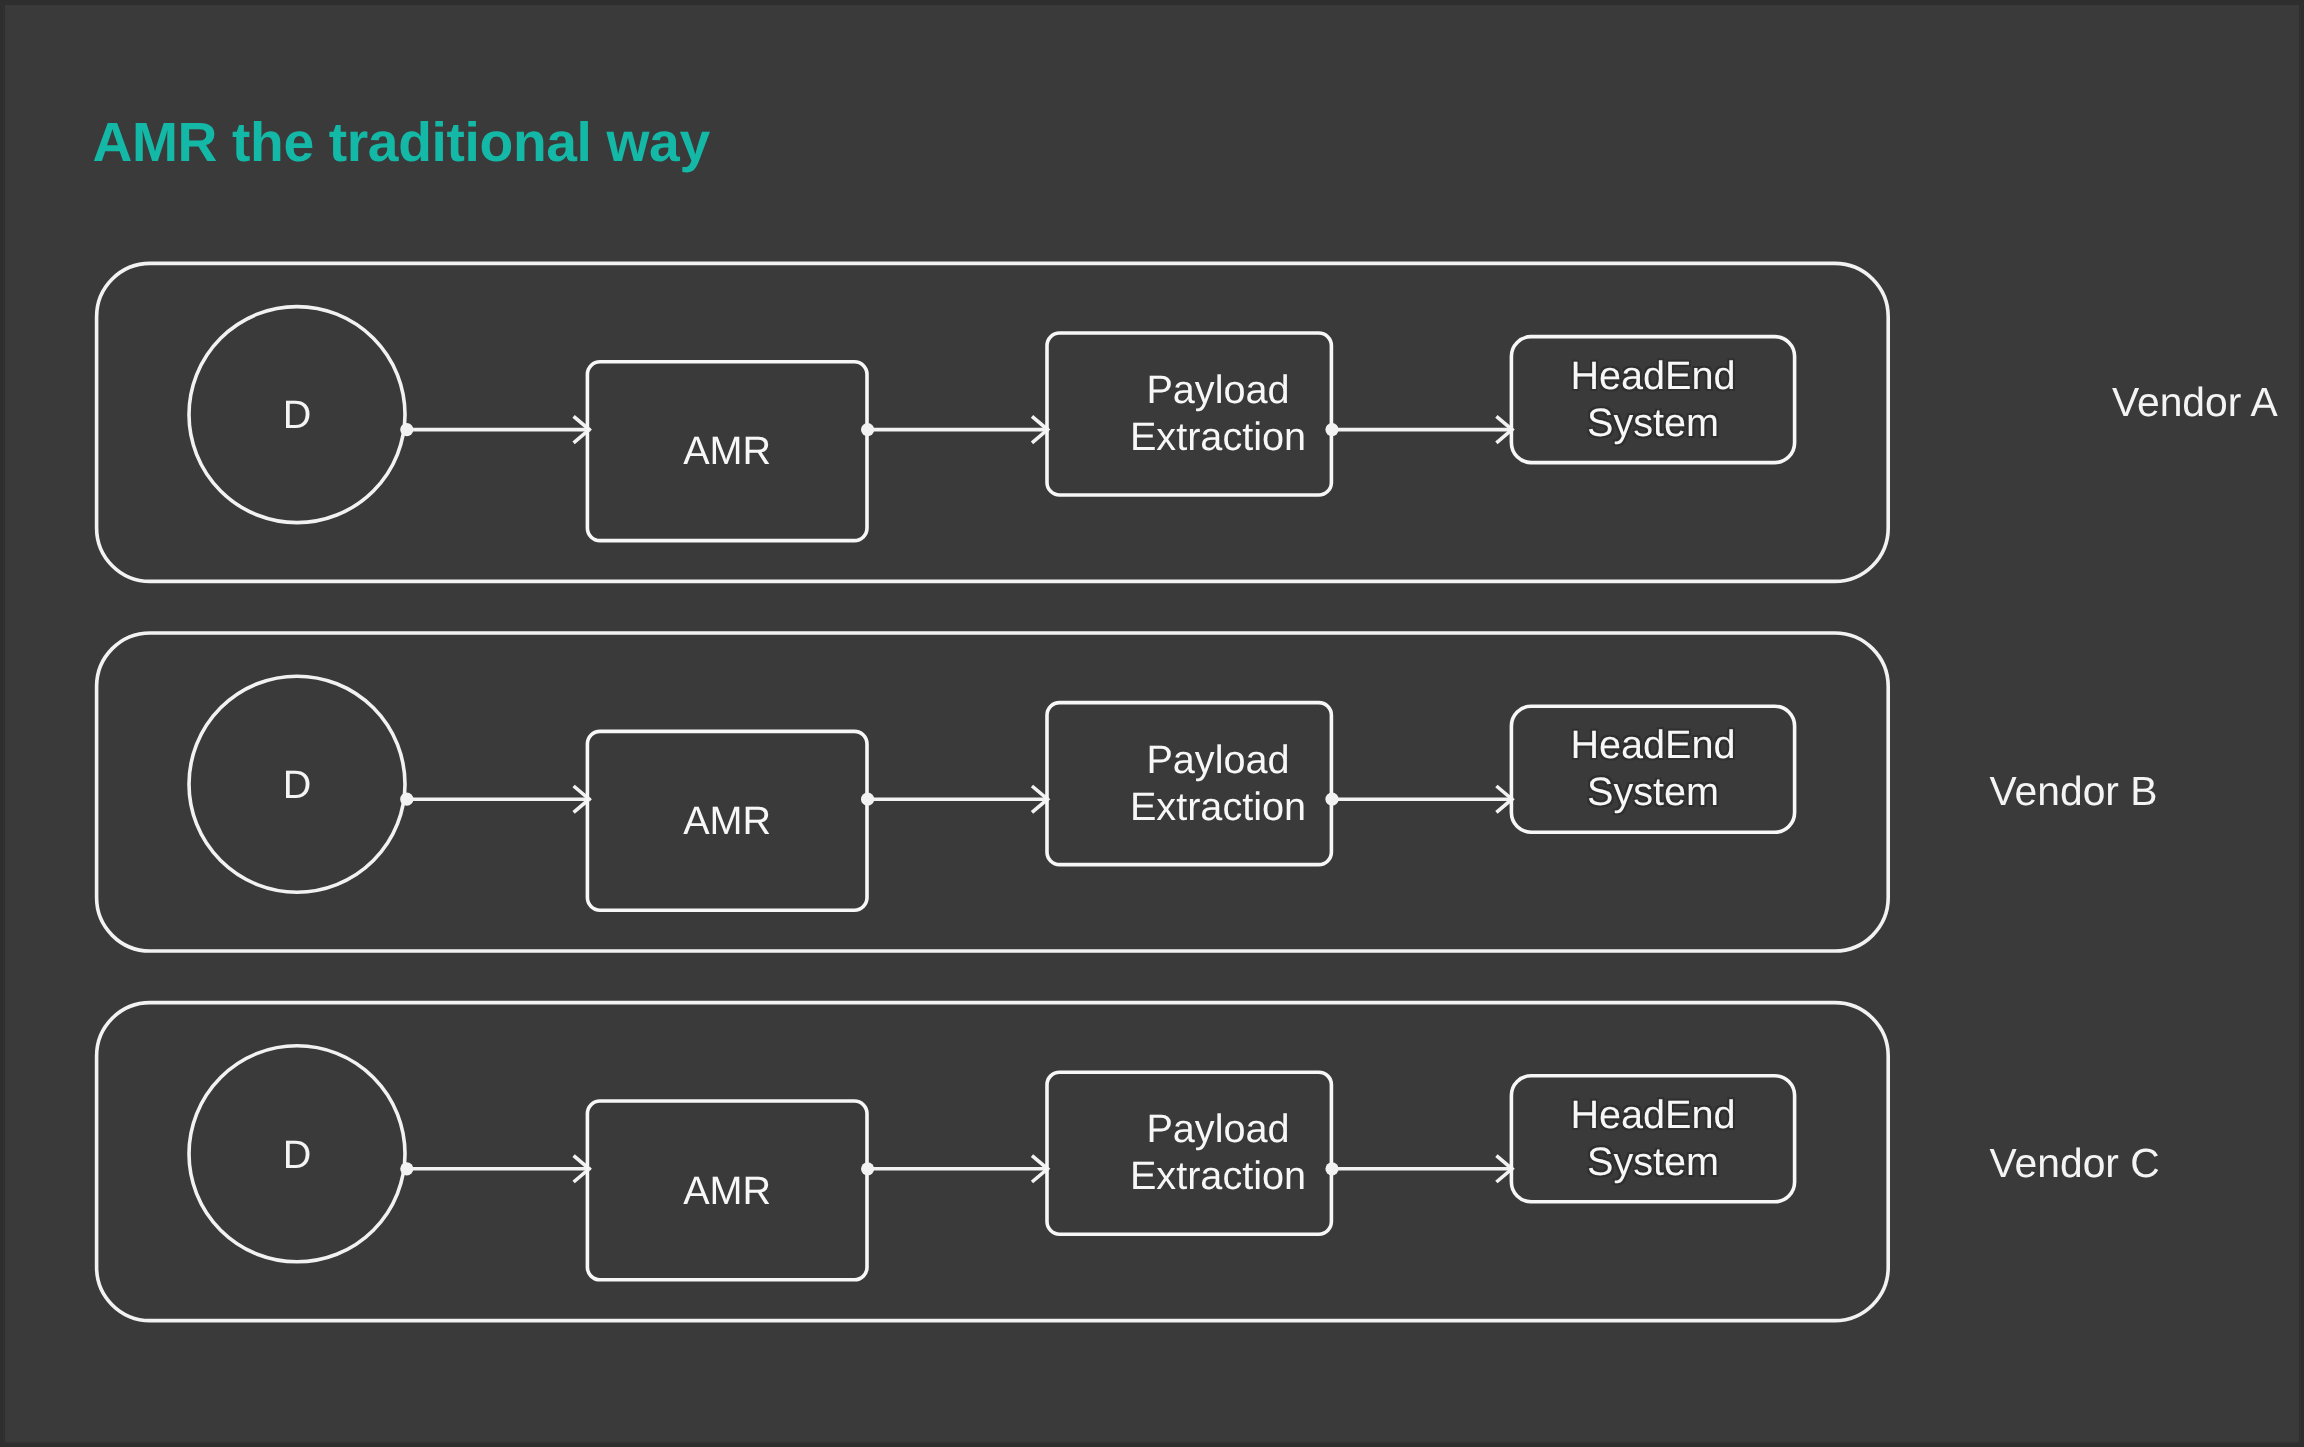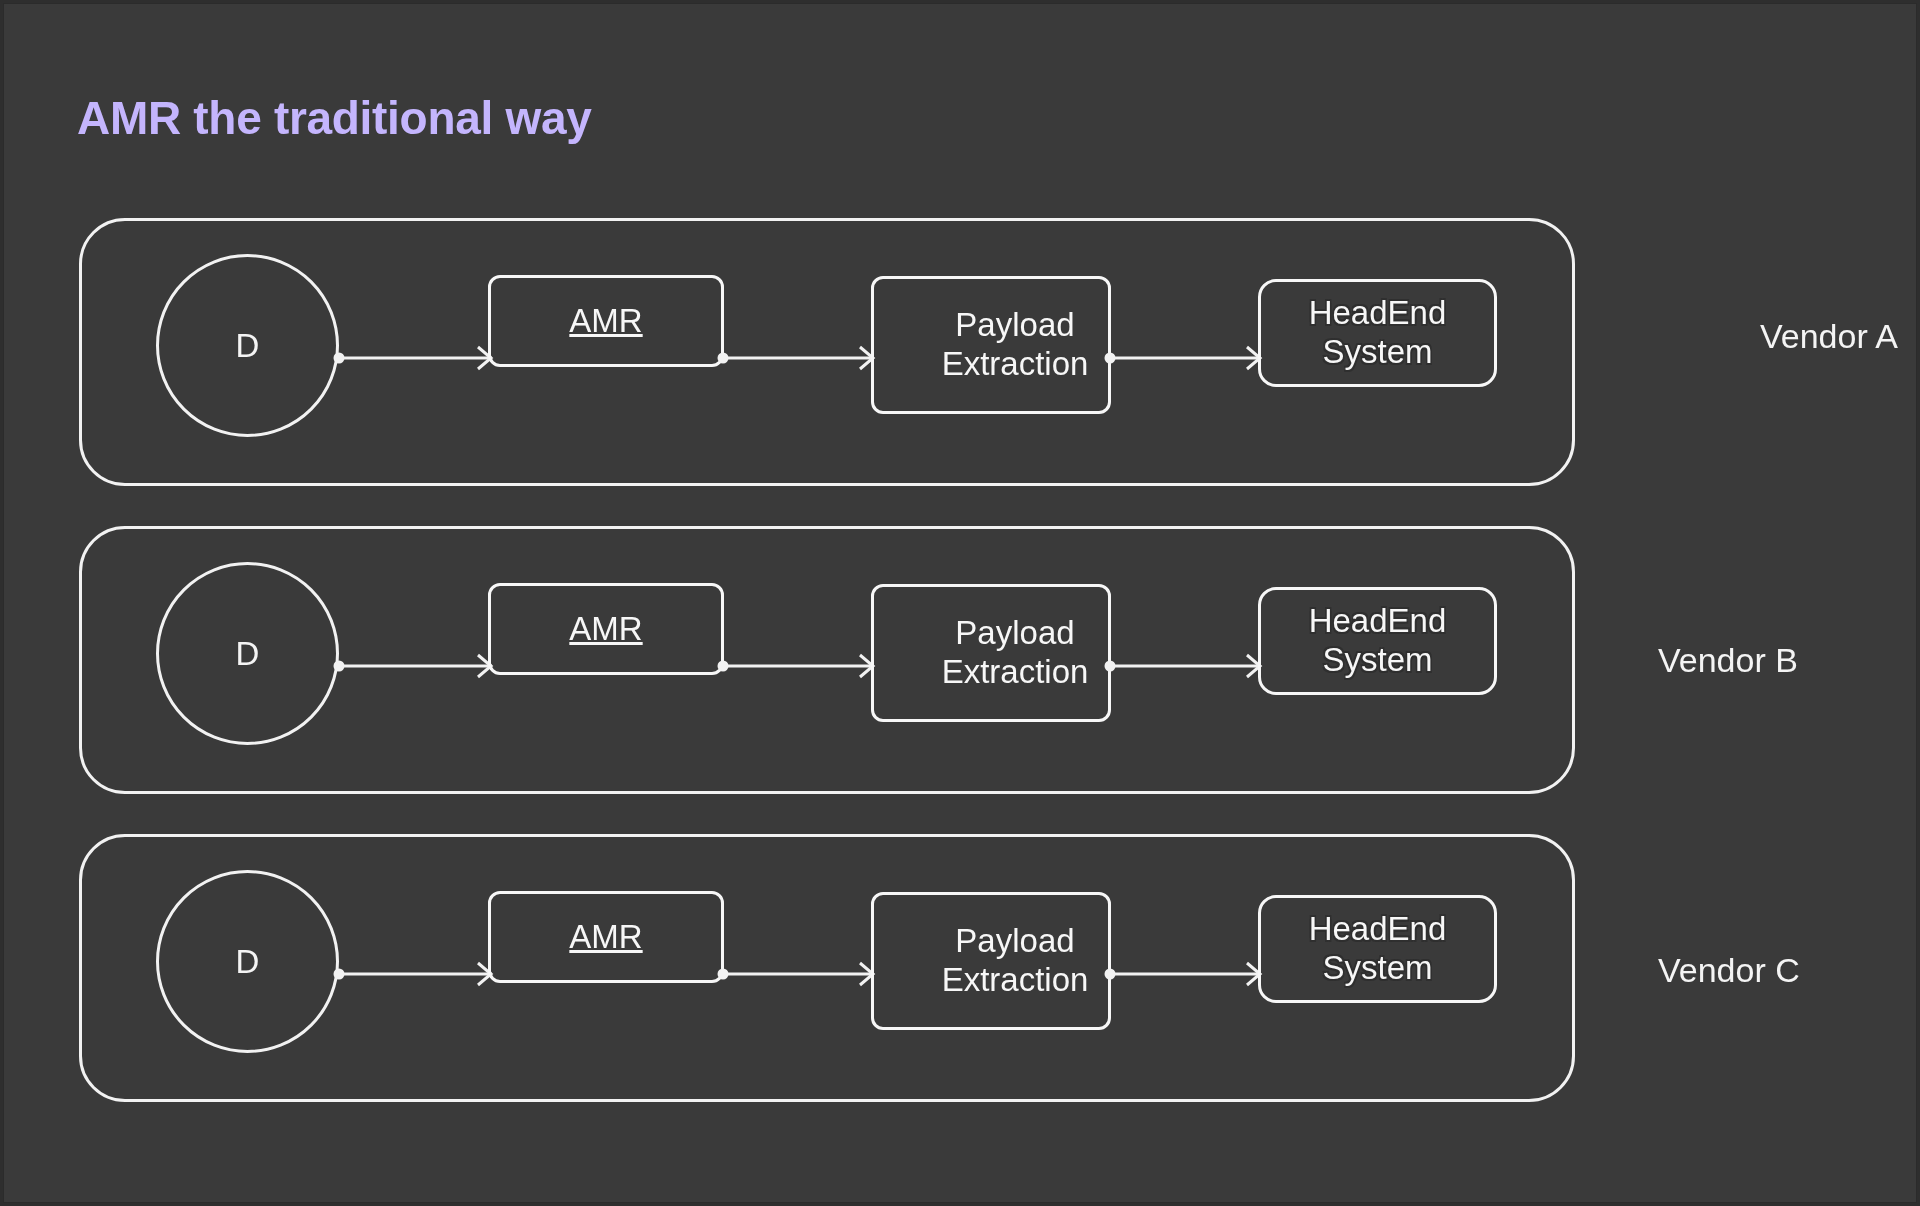--- a/index.html
+++ b/index.html
@@ -22,21 +22,21 @@
     overflow: hidden;
   }
 
   
   .slide-title {
     position: absolute;
     left: 74px;
     top: 88px;
     font-size: 46px;
     font-weight: bold;
-    color: #c4b5fd;
+    color: #14b8a6;
     letter-spacing: -0.3px;
     white-space: nowrap;
     text-align: right;
   }
 
   
   .vendor-row {
     position: absolute;
     left: 76px;
     width: 1496px;
@@ -98,24 +98,23 @@
     align-items: center;
     justify-content: center;
     text-align: center;
     color: #f7f7f7;
     font-size: 33px;
     line-height: 1.18;
   }
 
   .node-box.amr {
     left: 406px;
-    top: 54px;
+    top: 79px;
     width: 236px;
-    height: 92px;
-    text-decoration: underline;
+    height: 152px;
   }
 
   .node-box.payload {
     left: 789px;
     top: 55px;
     width: 240px;
     height: 138px;
     padding-left: 48px;
   }
 

